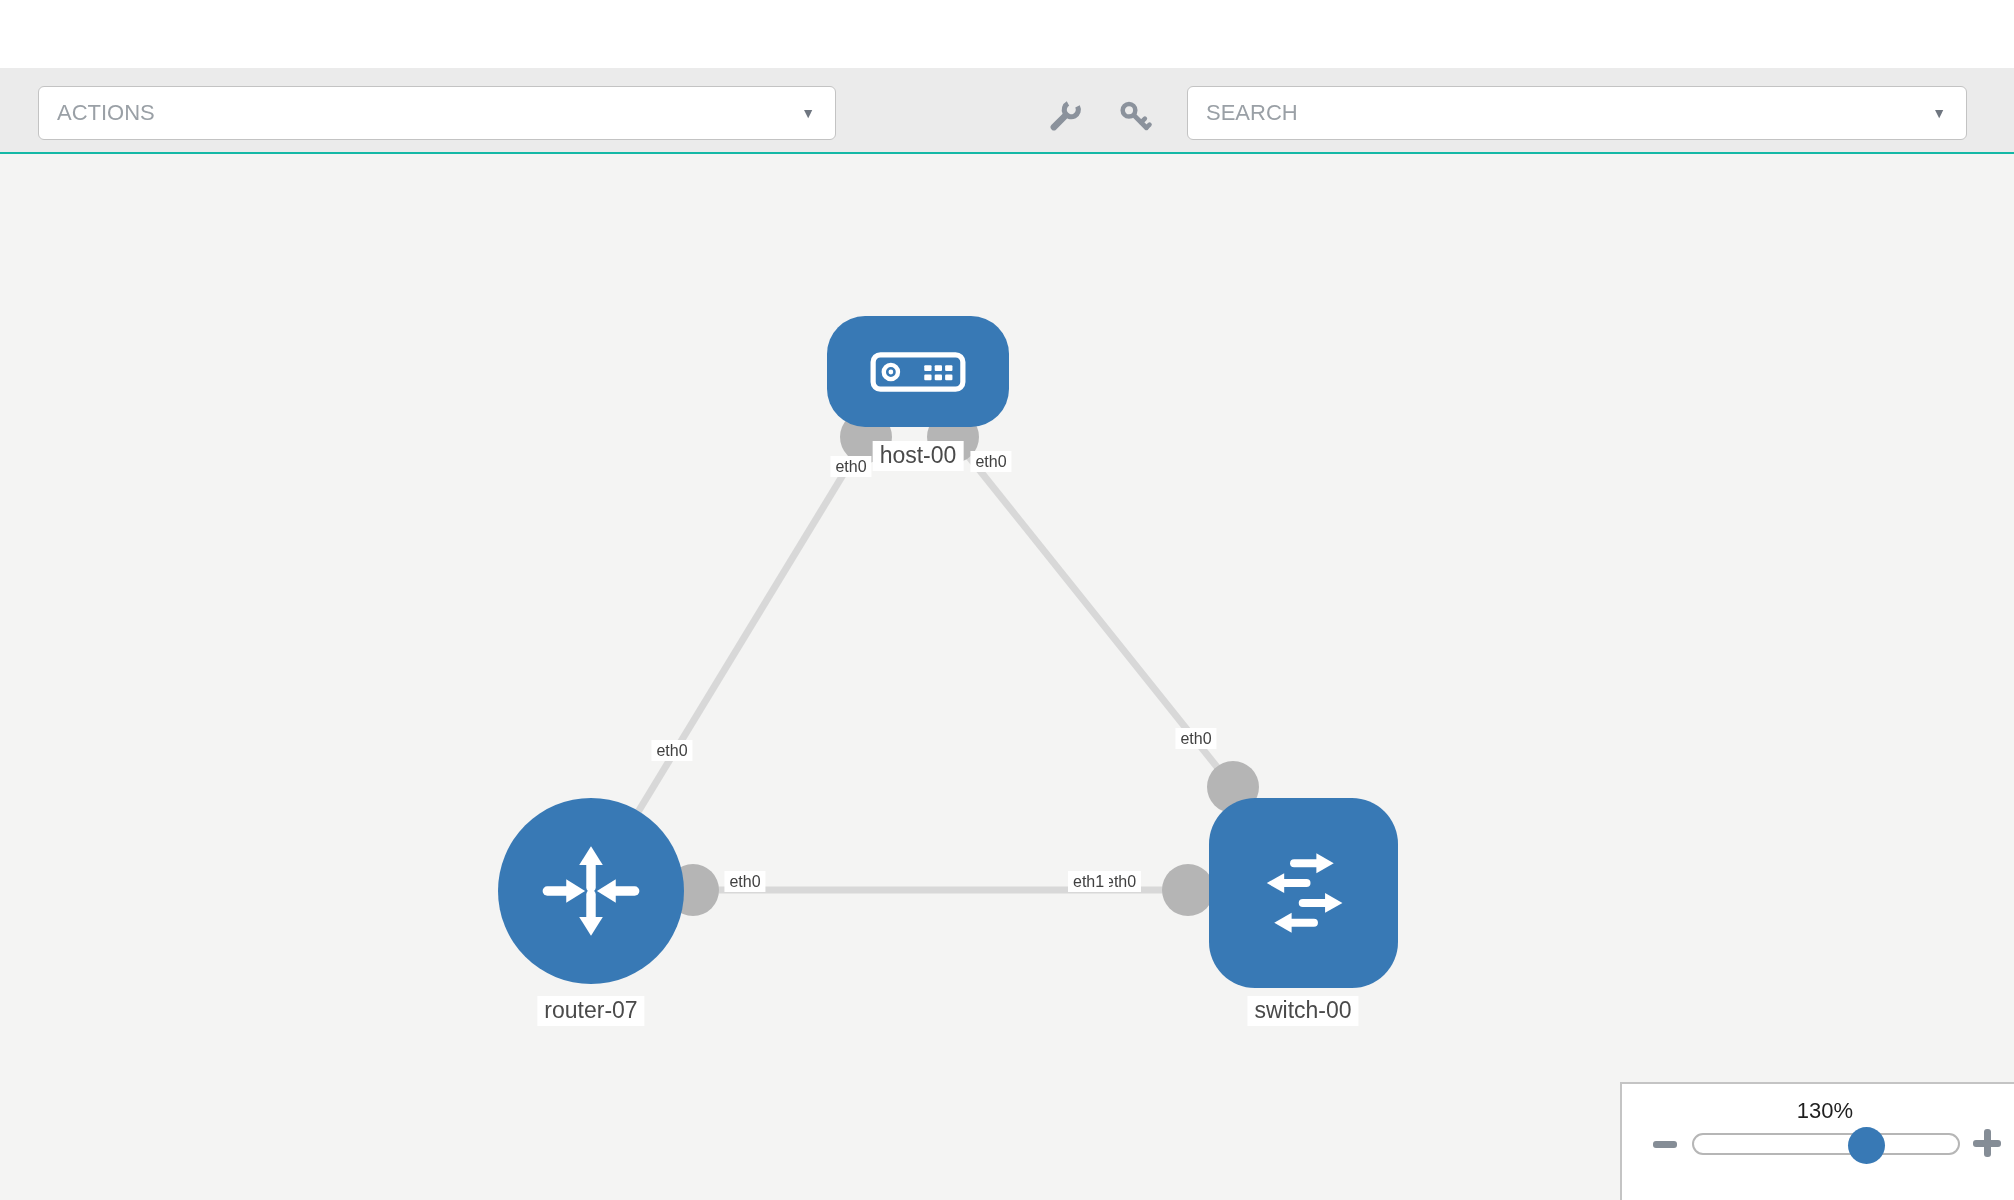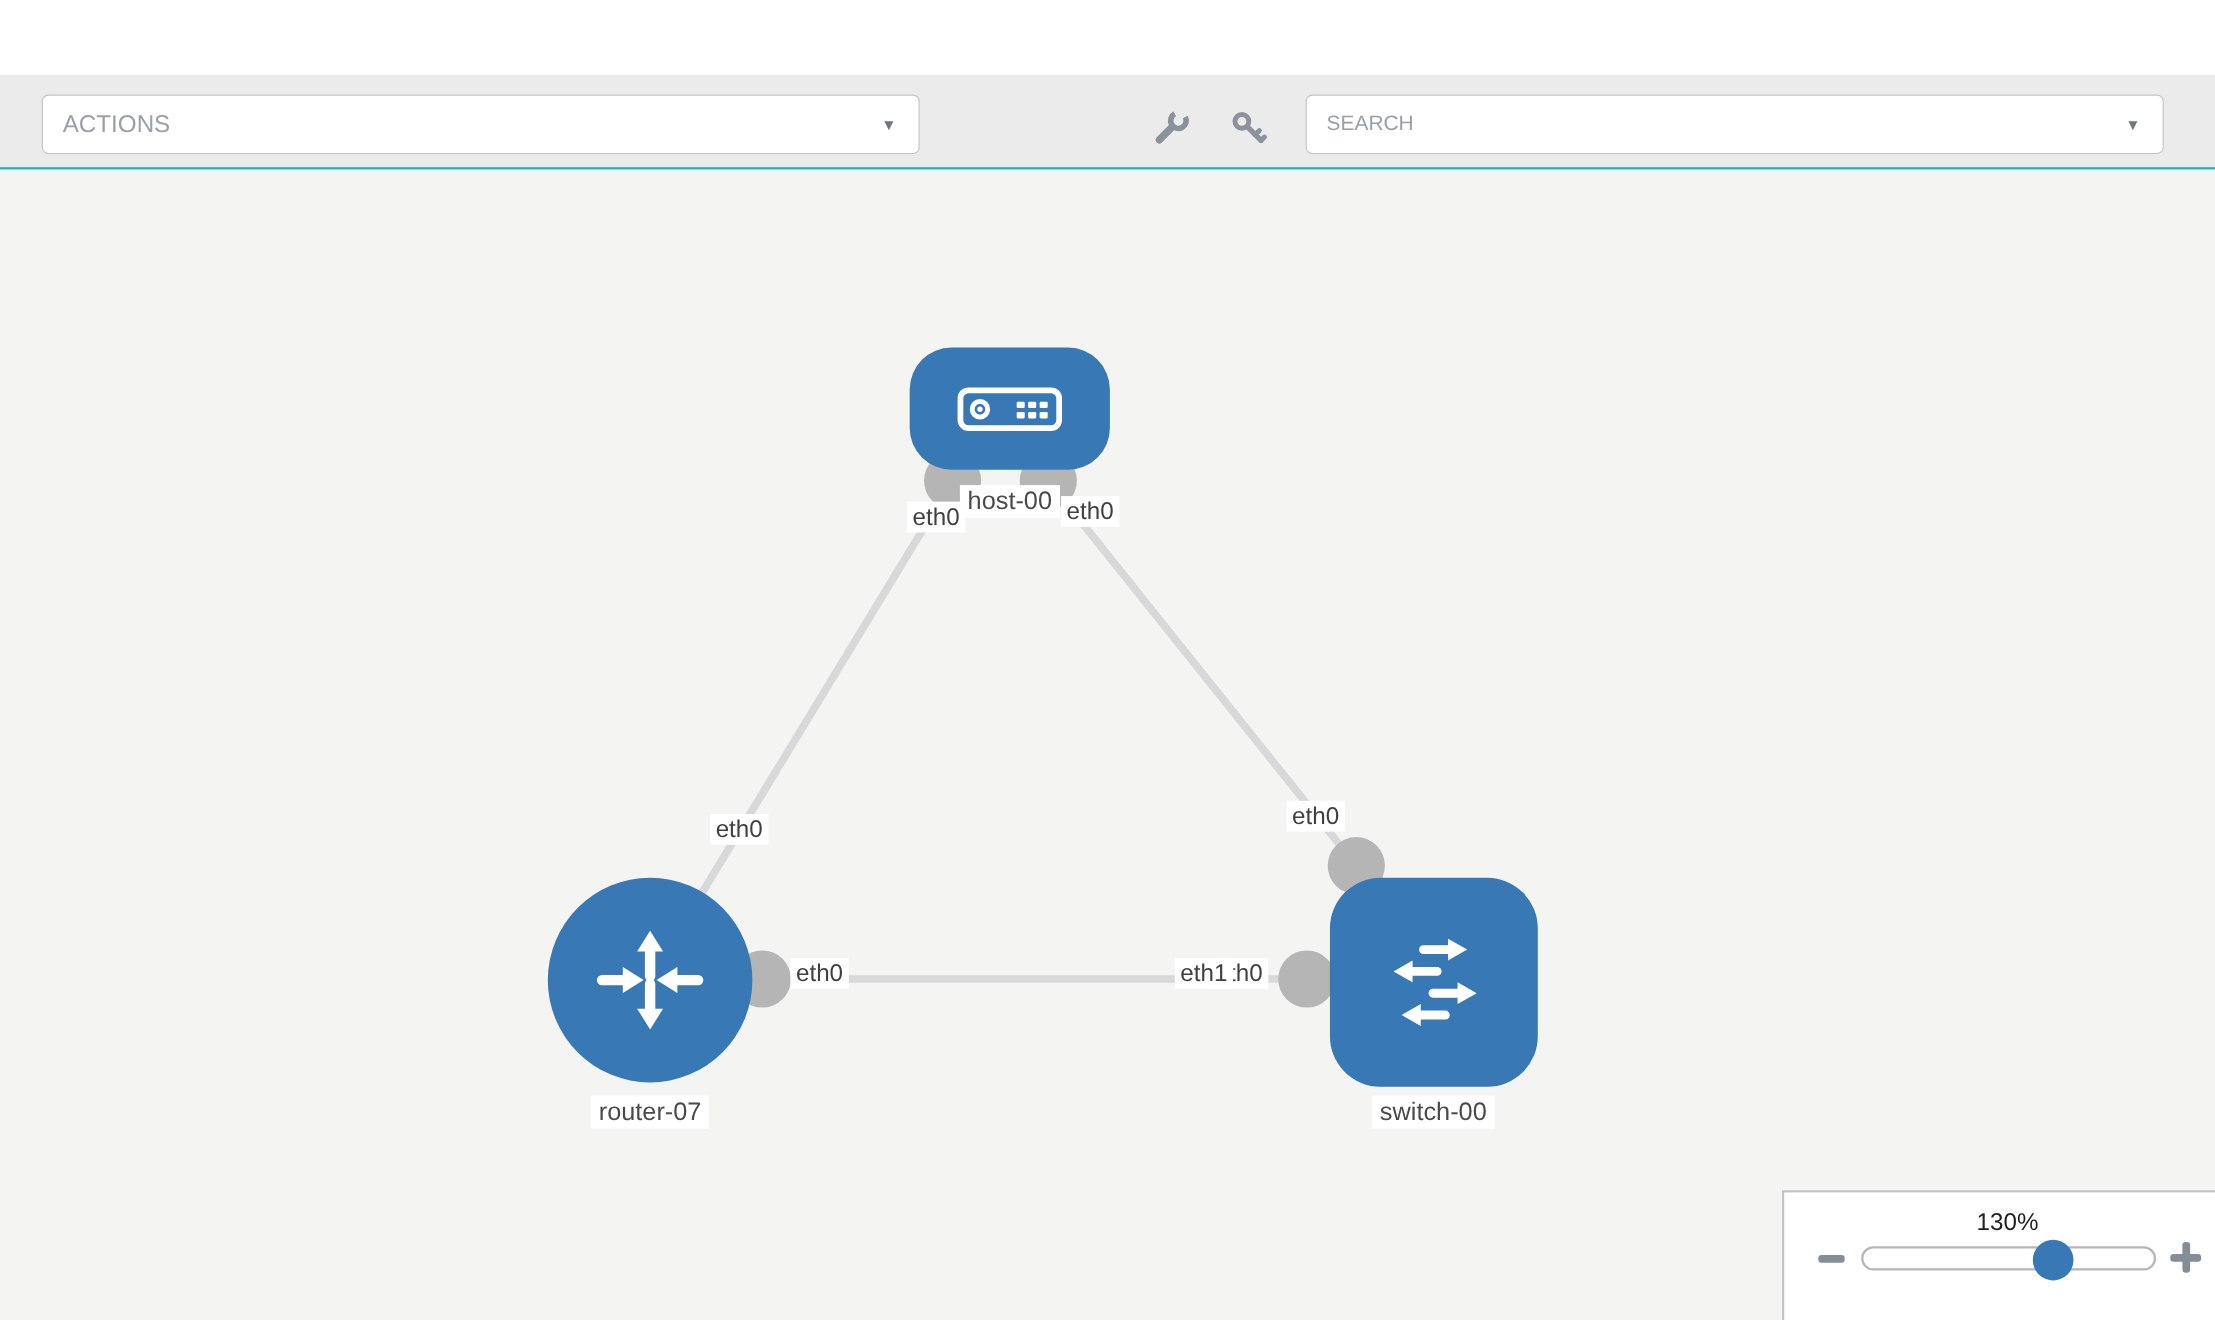--- a/index.html
+++ b/index.html
@@ -25,21 +25,21 @@
   }
   .combo{
     position:absolute;top:18px;height:54px;background:#fff;border:1px solid #c3c3c3;
     border-radius:6px;display:flex;align-items:center;box-sizing:border-box;cursor:pointer;
   }
   .combo-actions{left:38px;width:798px;}
   .combo-search{left:1187px;width:780px;}
   .combo-text{font-size:22px;color:#9aa0a6;padding-left:18px;}
   .caret{margin-left:auto;margin-right:20px;font-size:14px;color:#6f7680;}
   .search-input{
-    flex:1;border:none;outline:none;background:transparent;font-size:19px;color:#333;
+    flex:1;border:none;outline:none;background:transparent;font-size:22px;color:#333;
     padding-left:18px;min-width:0;font-family:"Liberation Sans",sans-serif;
   }
   .search-input::placeholder{color:#9aa0a6;opacity:1;}
   .tool-btn{
     position:absolute;top:25px;width:46px;height:46px;border:none;background:transparent;
     display:flex;align-items:center;justify-content:center;cursor:pointer;padding:0;
   }
   .tool-btn.wrench{left:1042px;}
   .tool-btn.key{left:1112px;}
   
@@ -52,21 +52,21 @@
     z-index:2;cursor:pointer;
   }
   .node-host{left:827px;top:162px;width:182px;height:111px;border-radius:38px;}
   .node-router{left:498px;top:644px;width:186px;height:186px;border-radius:50%;}
   .node-switch{left:1209px;top:644px;width:189px;height:190px;border-radius:46px;}
   .lbl{
     position:absolute;background:#fff;color:#4a4a4a;white-space:nowrap;z-index:3;
     line-height:1.2;
   }
   .node-lbl{font-size:23px;padding:1px 7px;transform:translateX(-50%);}
-  .if-lbl{font-size:22px;padding:1px 5px;color:#404040;}
+  .if-lbl{font-size:16px;padding:1px 5px;color:#404040;}
   .ctr{transform:translateX(-50%);}
   
   .zoom-panel{
     position:absolute;left:1620px;top:928px;width:520px;height:220px;background:#fff;
     border:2px solid #c4c4c4;z-index:4;box-sizing:border-box;
   }
   .zoom-level{position:absolute;left:0;top:14px;width:406px;text-align:center;font-size:22px;color:#1f1f1f;}
   .zoom-minus{position:absolute;left:30px;top:49px;width:26px;height:22px;cursor:pointer;}
   .zoom-minus i{position:absolute;left:1px;top:8px;width:24px;height:7px;border-radius:3px;background:#858d96;}
   .zoom-plus{position:absolute;left:350px;top:44px;width:30px;height:30px;cursor:pointer;}

